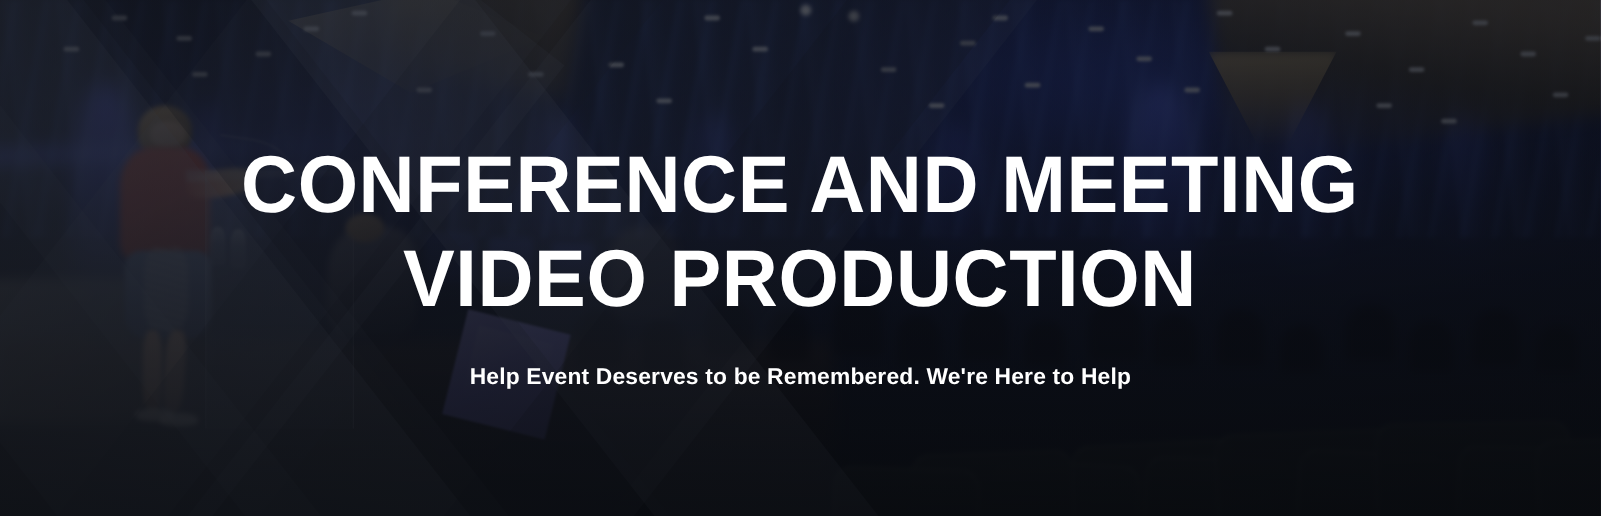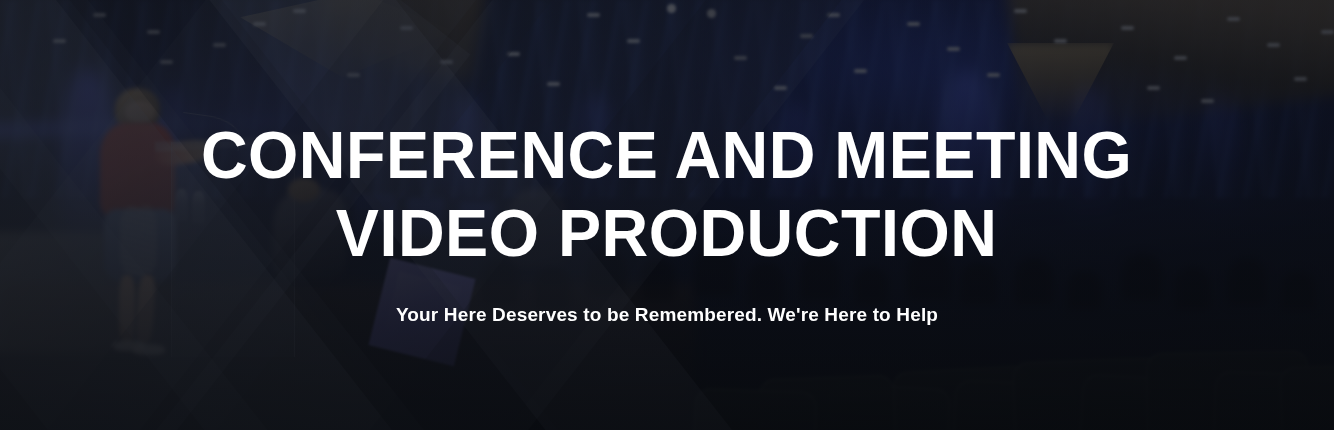--- a/index.html
+++ b/index.html
@@ -560,16 +560,16 @@
       <div class="stripe dark" style="left: 40%; top: -52%; width: 8%; height: 215%; transform: rotate(38deg);"></div>
     </div>
 
   <div class="scrim"></div>
 
   <div class="hero-content">
     <h1 class="hero-title">
       <span class="ln">CONFERENCE AND MEETING</span>
       <span class="ln">VIDEO PRODUCTION</span>
     </h1>
-    <p class="hero-subtitle">Your Here Deserves to be Remembered. We're Here to Help</p>
+    <p class="hero-subtitle">Help Event Deserves to be Remembered. We're Here to Help</p>
   </div>
 
 </div>
 
 </body></html>

